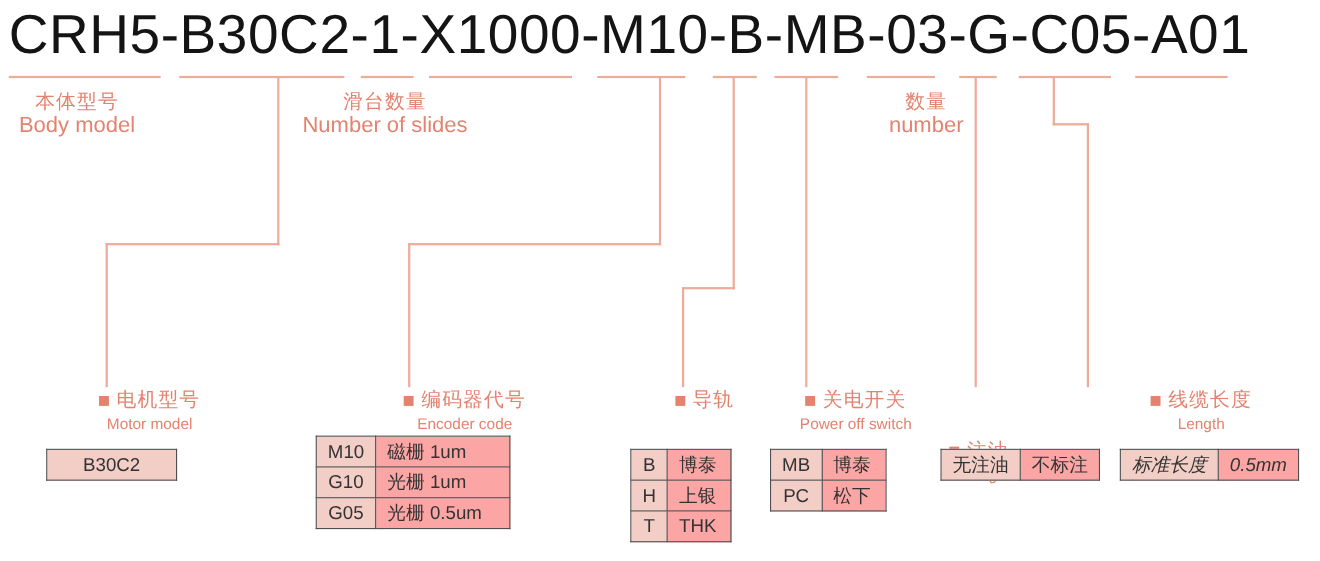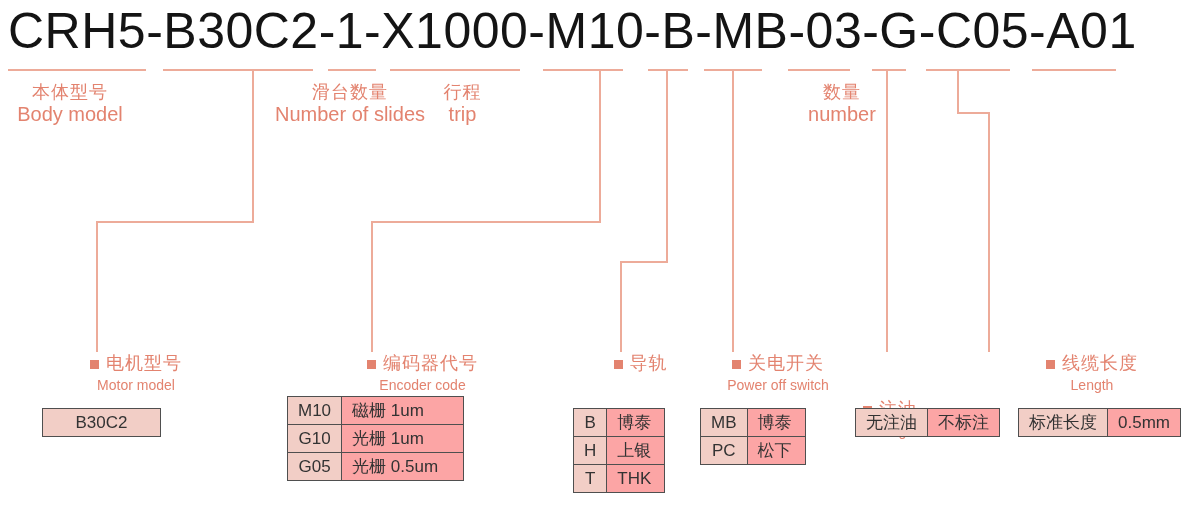--- a/index.html
+++ b/index.html
@@ -90,24 +90,20 @@
   <div class="vline" style="left:988px;top:112px;height:240px;"></div>
 
   <div class="top-label" style="left:0px;width:140px;">
     <div class="zh">本体型号</div>
     <div class="en">Body model</div>
   </div>
   <div class="top-label" style="left:265px;width:170px;">
     <div class="zh">滑台数量</div>
     <div class="en">Number of slides</div>
   </div>
-  <div class="top-label" style="left:400px;width:125px;">
-    <div class="zh">行程</div>
-    <div class="en">trip</div>
-  </div>
   <div class="top-label" style="left:778px;width:128px;">
     <div class="zh">数量</div>
     <div class="en">number</div>
   </div>
 
   <div class="bottom-label" style="left:56px;width:160px;">
     <div class="zh"><span class="bullet"></span><span>电机型号</span></div>
     <div class="en">Motor model</div>
   </div>
   <div class="bottom-label" style="left:340px;width:165px;">
@@ -187,21 +183,21 @@
 
   <table class="lookup t-oiling" style="left:855px;top:408px;">
     <tbody>
         <tr>
       <td class="key">无注油</td>
       <td>不标注</td>
     </tr>
   </tbody>
     </table>
 
-  <table class="lookup t-length" style="left:1018px;top:408px;">
+  <table class="lookup t-length" style="left:1018px;top:408px;font-style:italic;">
     <tbody>
         <tr>
       <td class="key">标准长度</td>
       <td>0.5mm</td>
     </tr>
   </tbody>
     </table>
 
 </div>
 

